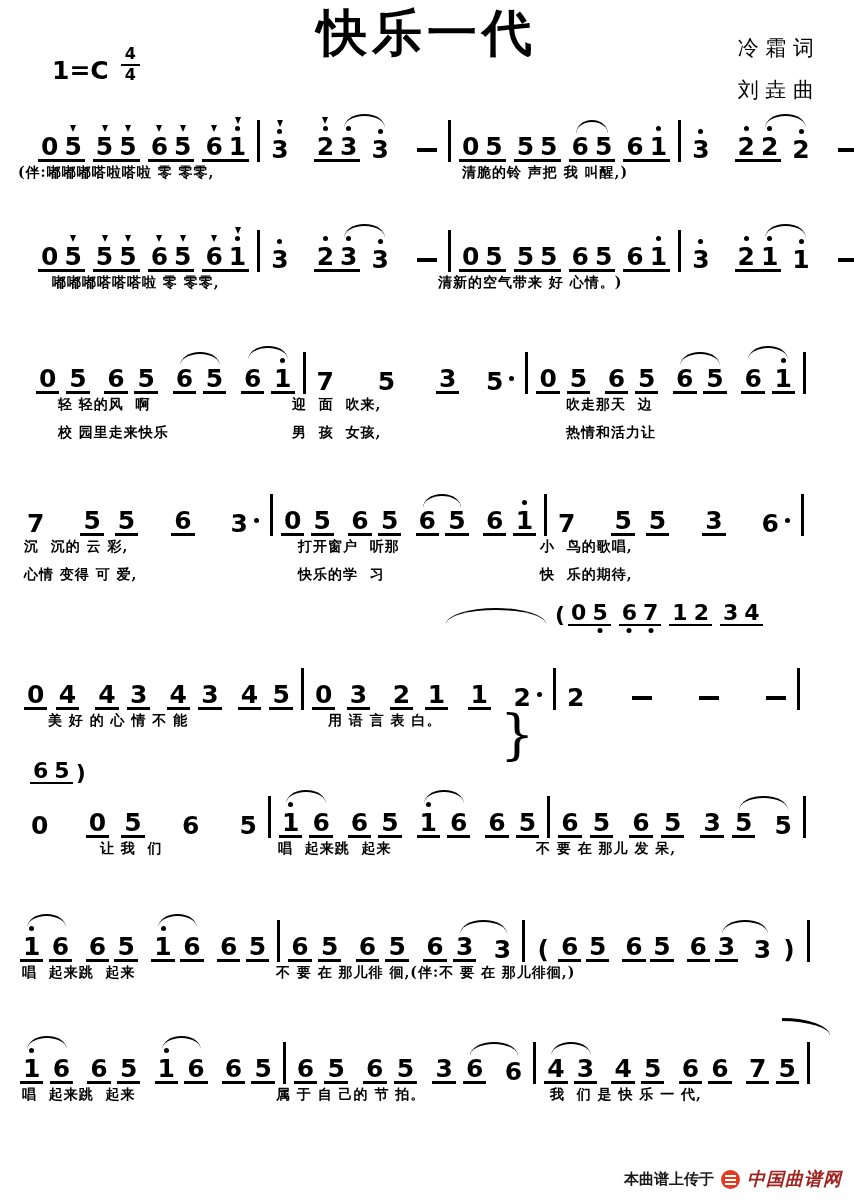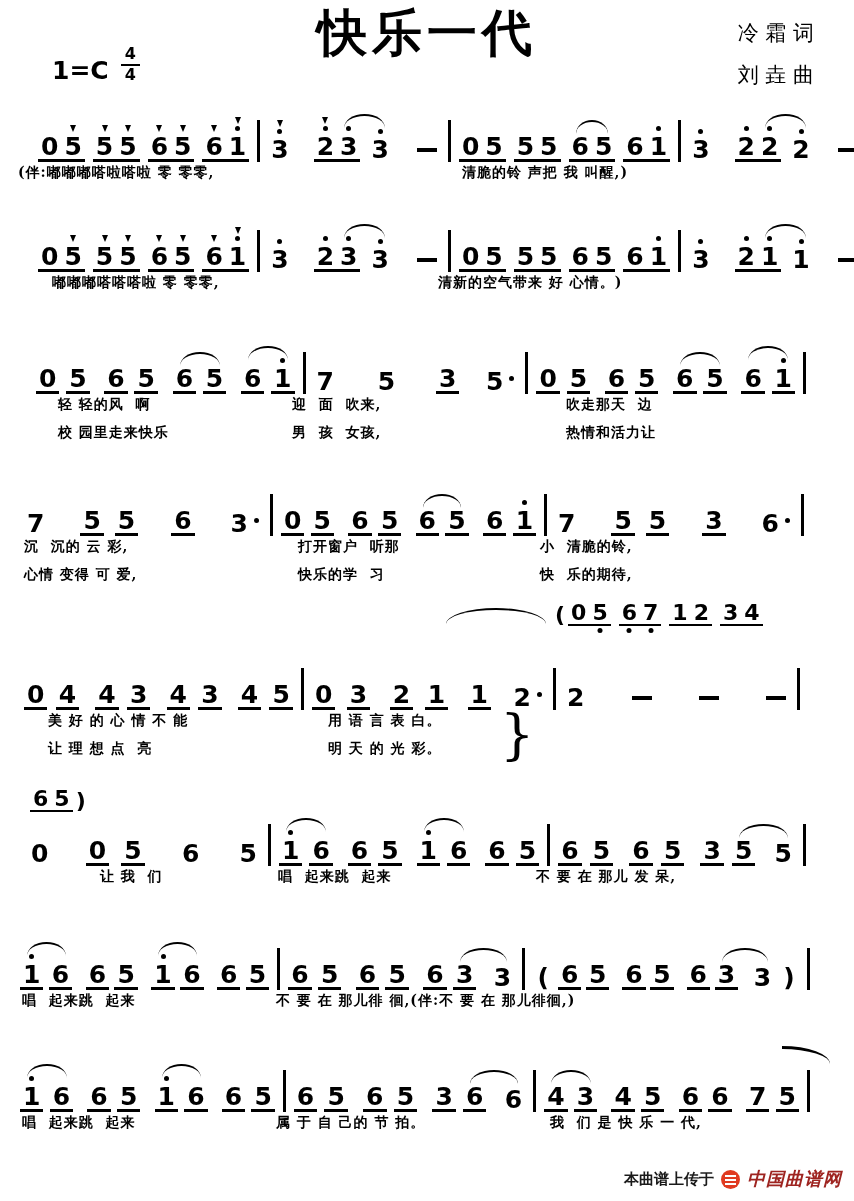--- a/index.html
+++ b/index.html
@@ -9,21 +9,21 @@
   .header{position:relative;height:100px;}
   .title{position:absolute;left:0;right:0;top:0;text-align:center;
          font-size:50px;font-weight:900;letter-spacing:5px;
          font-family:"DejaVu Sans",sans-serif;}
   .keysig{position:absolute;left:52px;top:52px;display:flex;align-items:center;
           font-size:25px;font-weight:bold;}
   .frac{display:inline-flex;flex-direction:column;align-items:center;margin-left:12px;
         font-size:16px;font-weight:bold;line-height:1.05;transform:translateY(-6px);}
   .frac .ftop{border-bottom:2px solid #000;padding:0 4px 1px;}
   .frac .fbot{padding-top:1px;}
-  .credits{position:absolute;right:40px;top:12px;font-size:21px;line-height:2.0;
+  .credits{position:absolute;right:40px;top:27px;font-size:21px;line-height:2.0;
            font-family:"DejaVu Serif",serif;white-space:pre;text-align:center;}
   
   .system{position:relative;}
   .s1{margin-top:4px}.s2{margin-top:24px}.s3{margin-top:36px}.s4{margin-top:28px}
   .s5{margin-top:14px}.s6{margin-top:12px}.s7{margin-top:38px}.s8{margin-top:36px}
   .notes-row{position:relative;display:flex;align-items:flex-end;}
   .s1 .notes-row,.s2 .notes-row{padding-left:38px;padding-right:34px;}
   .s3 .notes-row{padding-left:36px;padding-right:40px;}
   .s4 .notes-row{padding-left:24px;padding-right:42px;}
   .s5 .notes-row{padding-left:24px;padding-right:46px;}
@@ -481,21 +481,21 @@
             <span class="tok G pr">
               <b class="num">6</b>
               <i class="ddot"></i>
             </span>
           </div>
           <div class="bar"></div>
         </div>
         <div class="lyr">
           <span style="left: 24px;">沉  沉的 云 彩,</span>
           <span style="left: 298px;">打开窗户  听那</span>
-          <span style="left: 540px;">小  清脆的铃,</span>
+          <span style="left: 540px;">小  鸟的歌唱,</span>
         </div>
         <div class="lyr">
           <span style="left: 24px;">心情 变得 可 爱,</span>
           <span style="left: 298px;">快乐的学  习</span>
           <span style="left: 540px;">快  乐的期待,</span>
         </div>
         <div class="pickuprow">
           <div class="phrase-arc"></div>
           <div class="measure small" style="left: 552px;">
             <span class="tok">
@@ -594,24 +594,20 @@
             </span>
             <span class="tok G">
               <b class="dash"></b>
             </span>
           </div>
           <div class="bar"></div>
         </div>
         <div class="lyr">
           <span style="left: 48px;">美 好 的 心 情 不 能</span>
           <span style="left: 328px;">用 语 言 表 白。</span>
-        </div>
-        <div class="lyr">
-          <span style="left: 48px;">让 理 想 点  亮</span>
-          <span style="left: 328px;">明 天 的 光 彩。</span>
         </div>
         <div class="brace" style="left: 500px; top: 56px;">}</div>
       </div>
       <div class="system s6">
         <div class="prerow">
           <div class="measure small" style="left: 30px;">
             <span class="tok u">
               <b class="num">6</b>
             </span>
             <span class="tok u">

